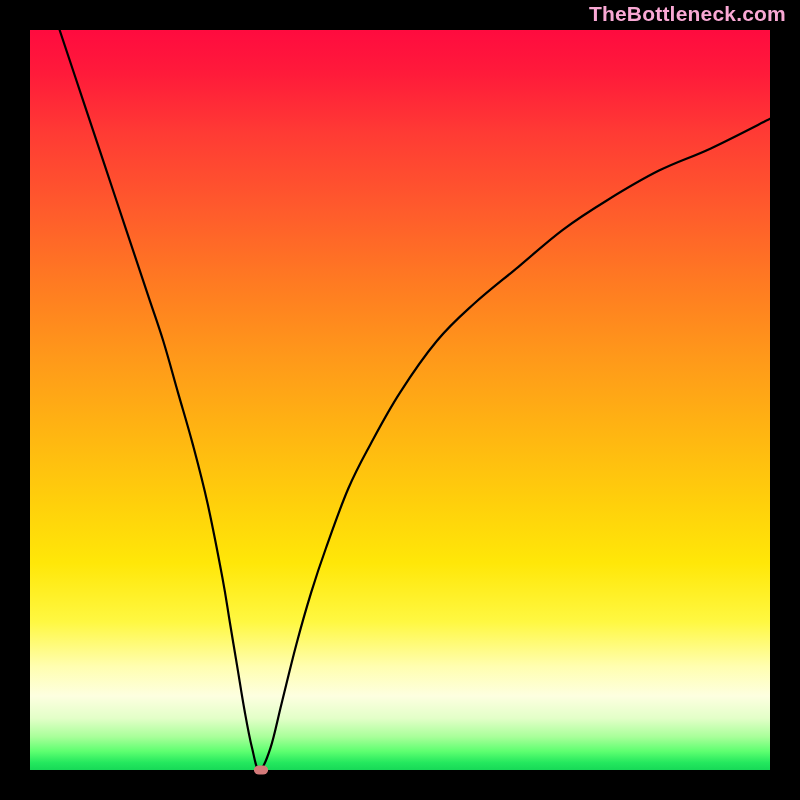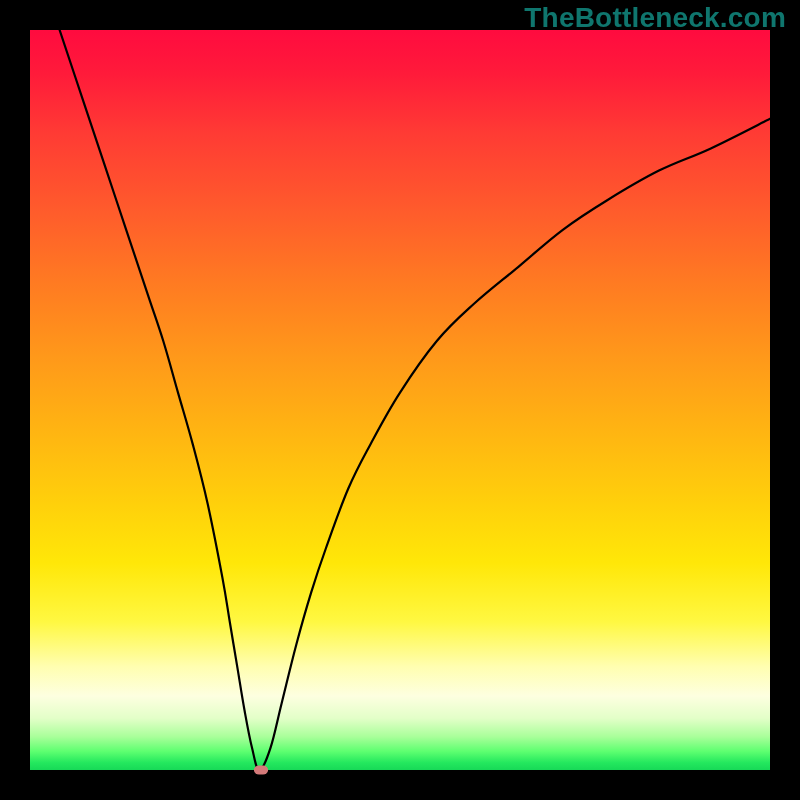--- a/index.html
+++ b/index.html
@@ -14,22 +14,22 @@
   .frame {
     position: relative;
     width: 800px;
     height: 800px;
     background: #000;
   }
   .watermark {
     position: absolute;
     top: 2px;
     right: 14px;
-    color: #0f766e;
-    font-size: 28px;
+    color: #f9a8d4;
+    font-size: 21px;
     font-weight: 600;
     letter-spacing: 0.2px;
     z-index: 10;
   }
   .plot-area {
     position: absolute;
     left: 30px;
     top: 30px;
     width: 740px;
     height: 740px;

